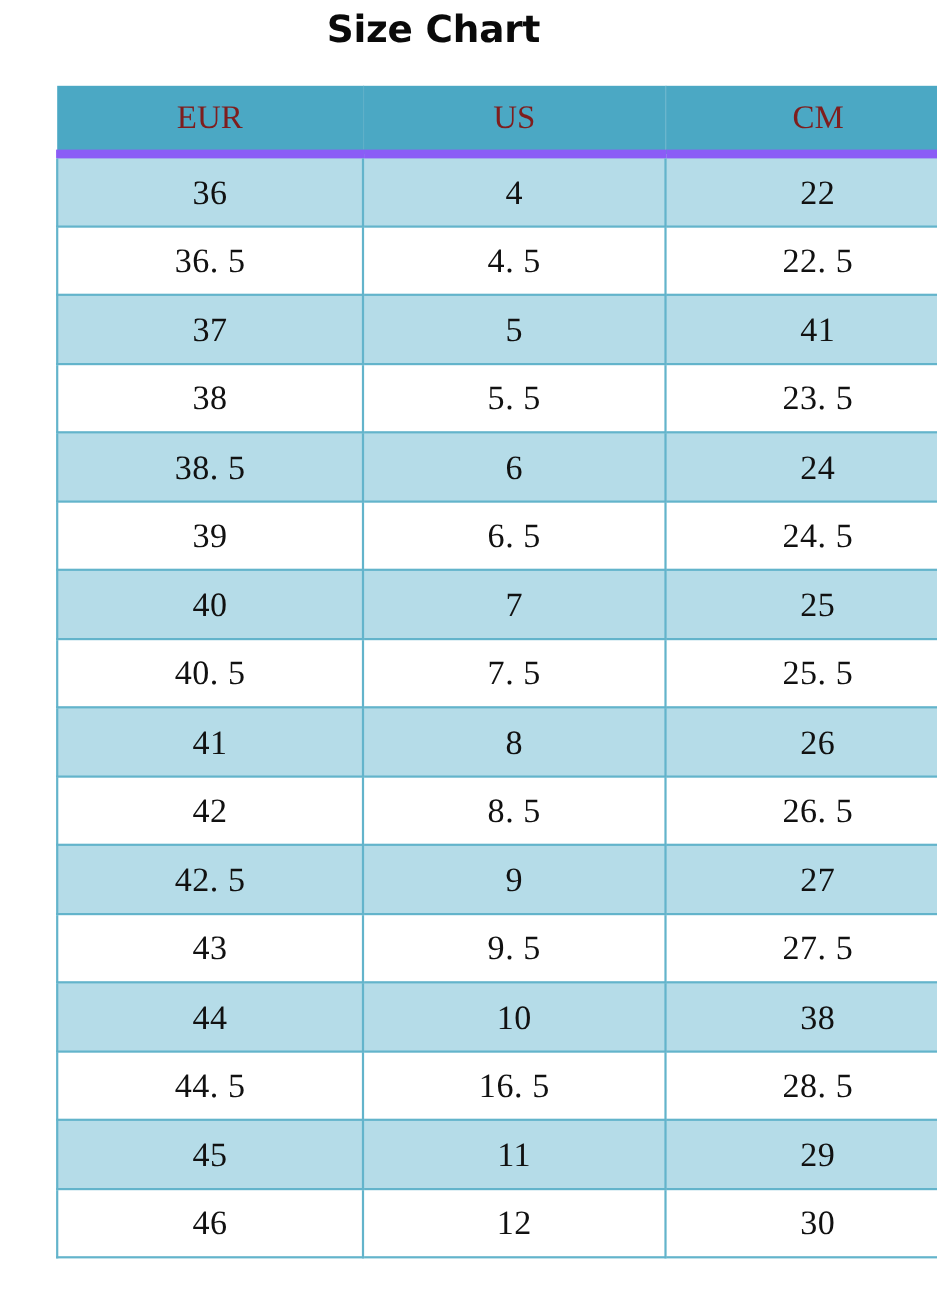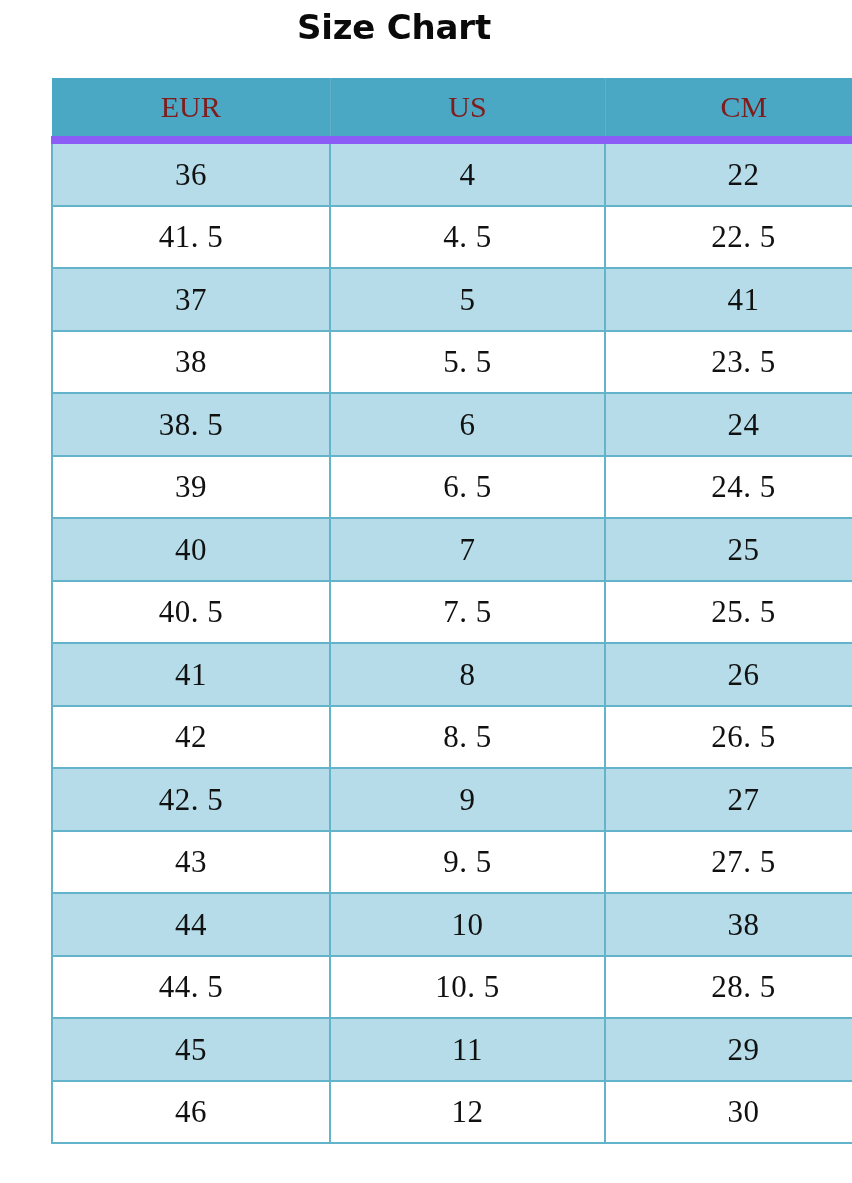--- a/index.html
+++ b/index.html
@@ -115,21 +115,21 @@
           <th>CM</th>
         </tr>
       </thead>
       <tbody>
         <tr class="data-row shaded">
           <td>36</td>
           <td>4</td>
           <td>22</td>
         </tr>
         <tr class="data-row plain">
-          <td>41. 5</td>
+          <td>36. 5</td>
           <td>4. 5</td>
           <td>22. 5</td>
         </tr>
         <tr class="data-row shaded">
           <td>37</td>
           <td>5</td>
           <td>41</td>
         </tr>
         <tr class="data-row plain">
           <td>38</td>
@@ -176,21 +176,21 @@
           <td>9. 5</td>
           <td>27. 5</td>
         </tr>
         <tr class="data-row shaded">
           <td>44</td>
           <td>10</td>
           <td>38</td>
         </tr>
         <tr class="data-row plain">
           <td>44. 5</td>
-          <td>10. 5</td>
+          <td>16. 5</td>
           <td>28. 5</td>
         </tr>
         <tr class="data-row shaded">
           <td>45</td>
           <td>11</td>
           <td>29</td>
         </tr>
         <tr class="data-row plain">
           <td>46</td>
           <td>12</td>

